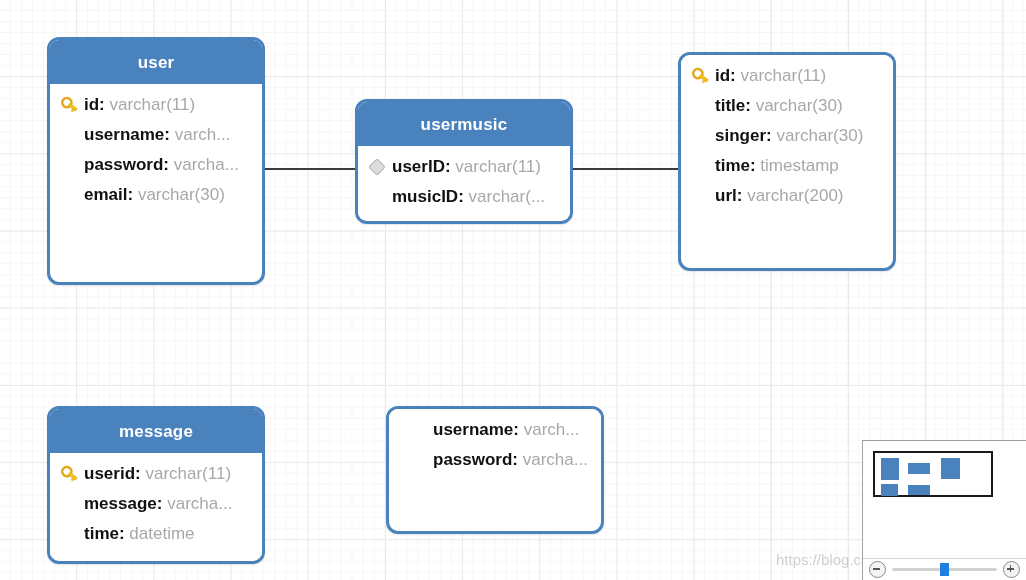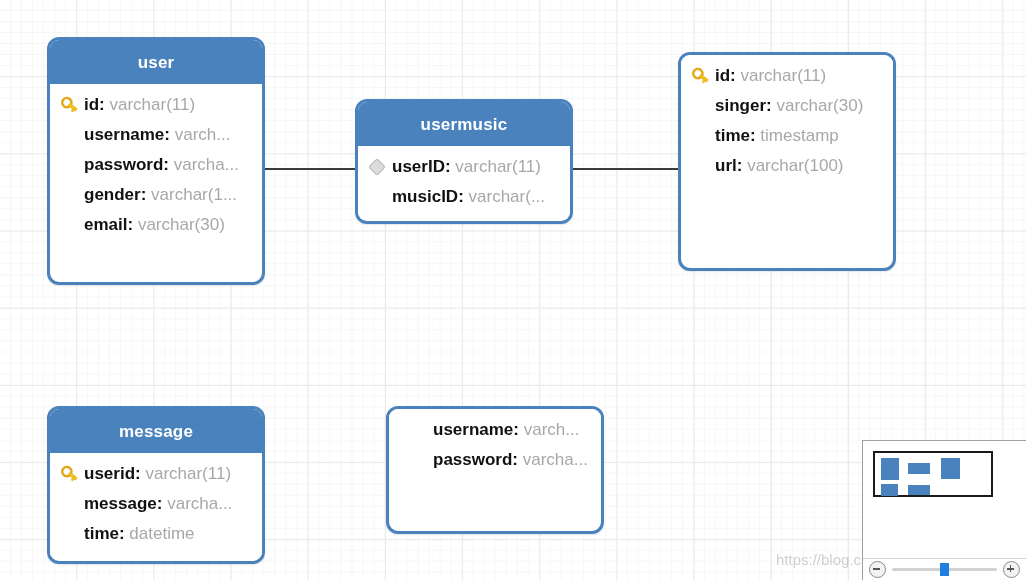--- a/index.html
+++ b/index.html
@@ -202,24 +202,20 @@
       <div class="attr-row">
         <span class="attr-icon empty"></span>
         <span class="attr-text"><span class="attr-name">username</span><span class="attr-sep">: </span><span class="attr-type">varch...</span></span>
       </div>
       <div class="attr-row">
         <span class="attr-icon empty"></span>
         <span class="attr-text"><span class="attr-name">password</span><span class="attr-sep">: </span><span class="attr-type">varcha...</span></span>
       </div>
       <div class="attr-row">
         <span class="attr-icon empty"></span>
-        <span class="attr-text"><span class="attr-name">gender</span><span class="attr-sep">: </span><span class="attr-type">varchar(1...</span></span>
-      </div>
-      <div class="attr-row">
-        <span class="attr-icon empty"></span>
         <span class="attr-text"><span class="attr-name">email</span><span class="attr-sep">: </span><span class="attr-type">varchar(30)</span></span>
       </div>
     </div>
   </div>
 
   <div class="entity" style="left:355px; top:99px; width:218px; height:125px;">
     <div class="entity-header" style="height:44px;">
       <span>usermusic</span>
     </div>
     <div class="entity-body">
@@ -248,29 +244,33 @@
               <circle cx="6" cy="9" r="1.8" fill="#ffffff"></circle>
               <rect x="9" y="7.6" width="9" height="2.9" fill="#f0c419" stroke="#e3a81b" stroke-width="0.7"></rect>
               <rect x="14.4" y="10.3" width="1.9" height="2.6" fill="#f0c419" stroke="#e3a81b" stroke-width="0.6"></rect>
             </g>
           </svg>
         </span>
         <span class="attr-text"><span class="attr-name">id</span><span class="attr-sep">: </span><span class="attr-type">varchar(11)</span></span>
       </div>
       <div class="attr-row">
         <span class="attr-icon empty"></span>
+        <span class="attr-text"><span class="attr-name">title</span><span class="attr-sep">: </span><span class="attr-type">varchar(30)</span></span>
+      </div>
+      <div class="attr-row">
+        <span class="attr-icon empty"></span>
         <span class="attr-text"><span class="attr-name">singer</span><span class="attr-sep">: </span><span class="attr-type">varchar(30)</span></span>
       </div>
       <div class="attr-row">
         <span class="attr-icon empty"></span>
         <span class="attr-text"><span class="attr-name">time</span><span class="attr-sep">: </span><span class="attr-type">timestamp</span></span>
       </div>
       <div class="attr-row">
         <span class="attr-icon empty"></span>
-        <span class="attr-text"><span class="attr-name">url</span><span class="attr-sep">: </span><span class="attr-type">varchar(100)</span></span>
+        <span class="attr-text"><span class="attr-name">url</span><span class="attr-sep">: </span><span class="attr-type">varchar(200)</span></span>
       </div>
     </div>
   </div>
 
   <div class="entity" style="left:47px; top:406px; width:218px; height:158px;">
     <div class="entity-header" style="height:44px;">
       <span>message</span>
     </div>
     <div class="entity-body">
       <div class="attr-row">

